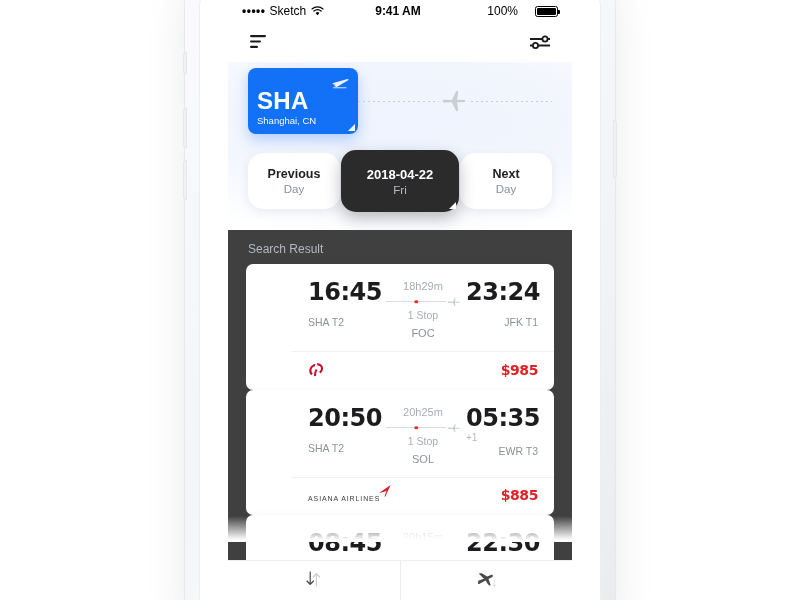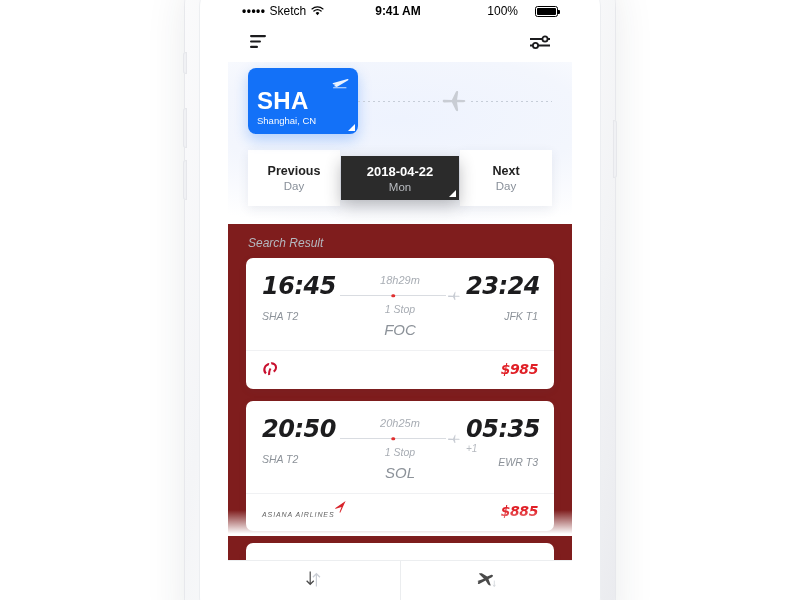--- a/index.html
+++ b/index.html
@@ -138,57 +138,56 @@
   .mid-plane svg { margin: 0 3px; }
 
   
   .date-row {
     display: flex; align-items: center; justify-content: space-between;
     margin-top: 16px;
   }
   .date-btn {
     width: 92px; height: 56px;
     background: #ffffff;
-    border-radius: 0;
+    border-radius: 15px;
     display: flex; flex-direction: column;
     align-items: center; justify-content: center;
     box-shadow: 0 3px 10px rgba(60,70,95,.09);
     cursor: pointer;
   }
   .date-btn .l1 { font-size: 12.5px; font-weight: 700; color: #222; }
   .date-btn .l2 { font-size: 11.5px; font-weight: 400; color: #888f99; margin-top: 2px; }
   .date-btn.current {
-    width: 118px; height: 44px;
+    width: 118px; height: 62px;
     background: #2b2b2b;
     position: relative;
     box-shadow: 0 6px 16px rgba(30,30,35,.30);
   }
   .date-btn.current .l1 { color: #fff; font-size: 13px; }
   .date-btn.current .l2 { color: #b9bcc0; }
   .date-btn.current .corner-fold { border-bottom-color: #ffffff; }
 
   
   .results {
-    background: #7f1d1d;
+    background: #404040;
     padding: 10px 18px 0;
     height: 352px;
     position: relative;
     overflow: hidden;
-    font-style: italic;
   }
   .results-label {
     font-size: 12px; color: #b4b8bf; font-weight: 400;
     padding: 2px 2px 8px;
   }
   .flight-card {
     background: #fff;
     border-radius: 7px;
-    margin-bottom: 12px;
     box-shadow: 0 2px 8px rgba(60,70,95,.07);
     cursor: pointer;
+    padding-left: 46px;
   }
   .fc-top {
     display: flex; align-items: flex-start;
     padding: 16px 16px 12px;
   }
   .fc-side { width: 72px; }
   .fc-side.right { text-align: right; }
   .fc-time {
     font-size: 24px; font-weight: 700; color: #1c1c1e;
     letter-spacing: -.5px; line-height: 24px;
@@ -204,21 +203,21 @@
     display: flex; align-items: center; margin: 5px 0 3px;
   }
   .fc-line .bar { flex: 1; height: 1px; background: #d9dce1; position: relative; }
   .fc-line .stopdot {
     position: absolute; left: 50%; top: 50%;
     width: 3.5px; height: 3.5px; border-radius: 50%;
     background: #e03030; transform: translate(-50%,-50%);
   }
   .fc-line .arrow { margin-left: 2px; line-height: 0; }
   .fc-stops { font-size: 10.5px; color: #a8adb4; }
-  .fc-via { font-size: 15px; color: #8c9299; margin-top: 6px; font-weight: 500; }
+  .fc-via { font-size: 11px; color: #8c9299; margin-top: 6px; font-weight: 500; }
   .fc-bot {
     display: flex; align-items: center; justify-content: space-between;
     padding: 9px 16px 12px;
     border-top: 1px solid #f0f1f3;
   }
   .fc-price {
     font-size: 14px; font-weight: 700; color: #e01f26;
     letter-spacing: -.4px;
     font-family: "DejaVu Sans", sans-serif;
   }
@@ -331,21 +330,21 @@
 
       </div>
 
       <div class="date-row">
         <div class="date-btn">
           <span class="l1">Previous</span>
           <span class="l2">Day</span>
         </div>
         <div class="date-btn current">
           <span class="l1">2018-04-22</span>
-          <span class="l2">Mon</span>
+          <span class="l2">Fri</span>
           <span class="corner-fold"></span>
         </div>
         <div class="date-btn">
           <span class="l1">Next</span>
           <span class="l2">Day</span>
         </div>
       </div>
     </div>
 
     <div class="results">

